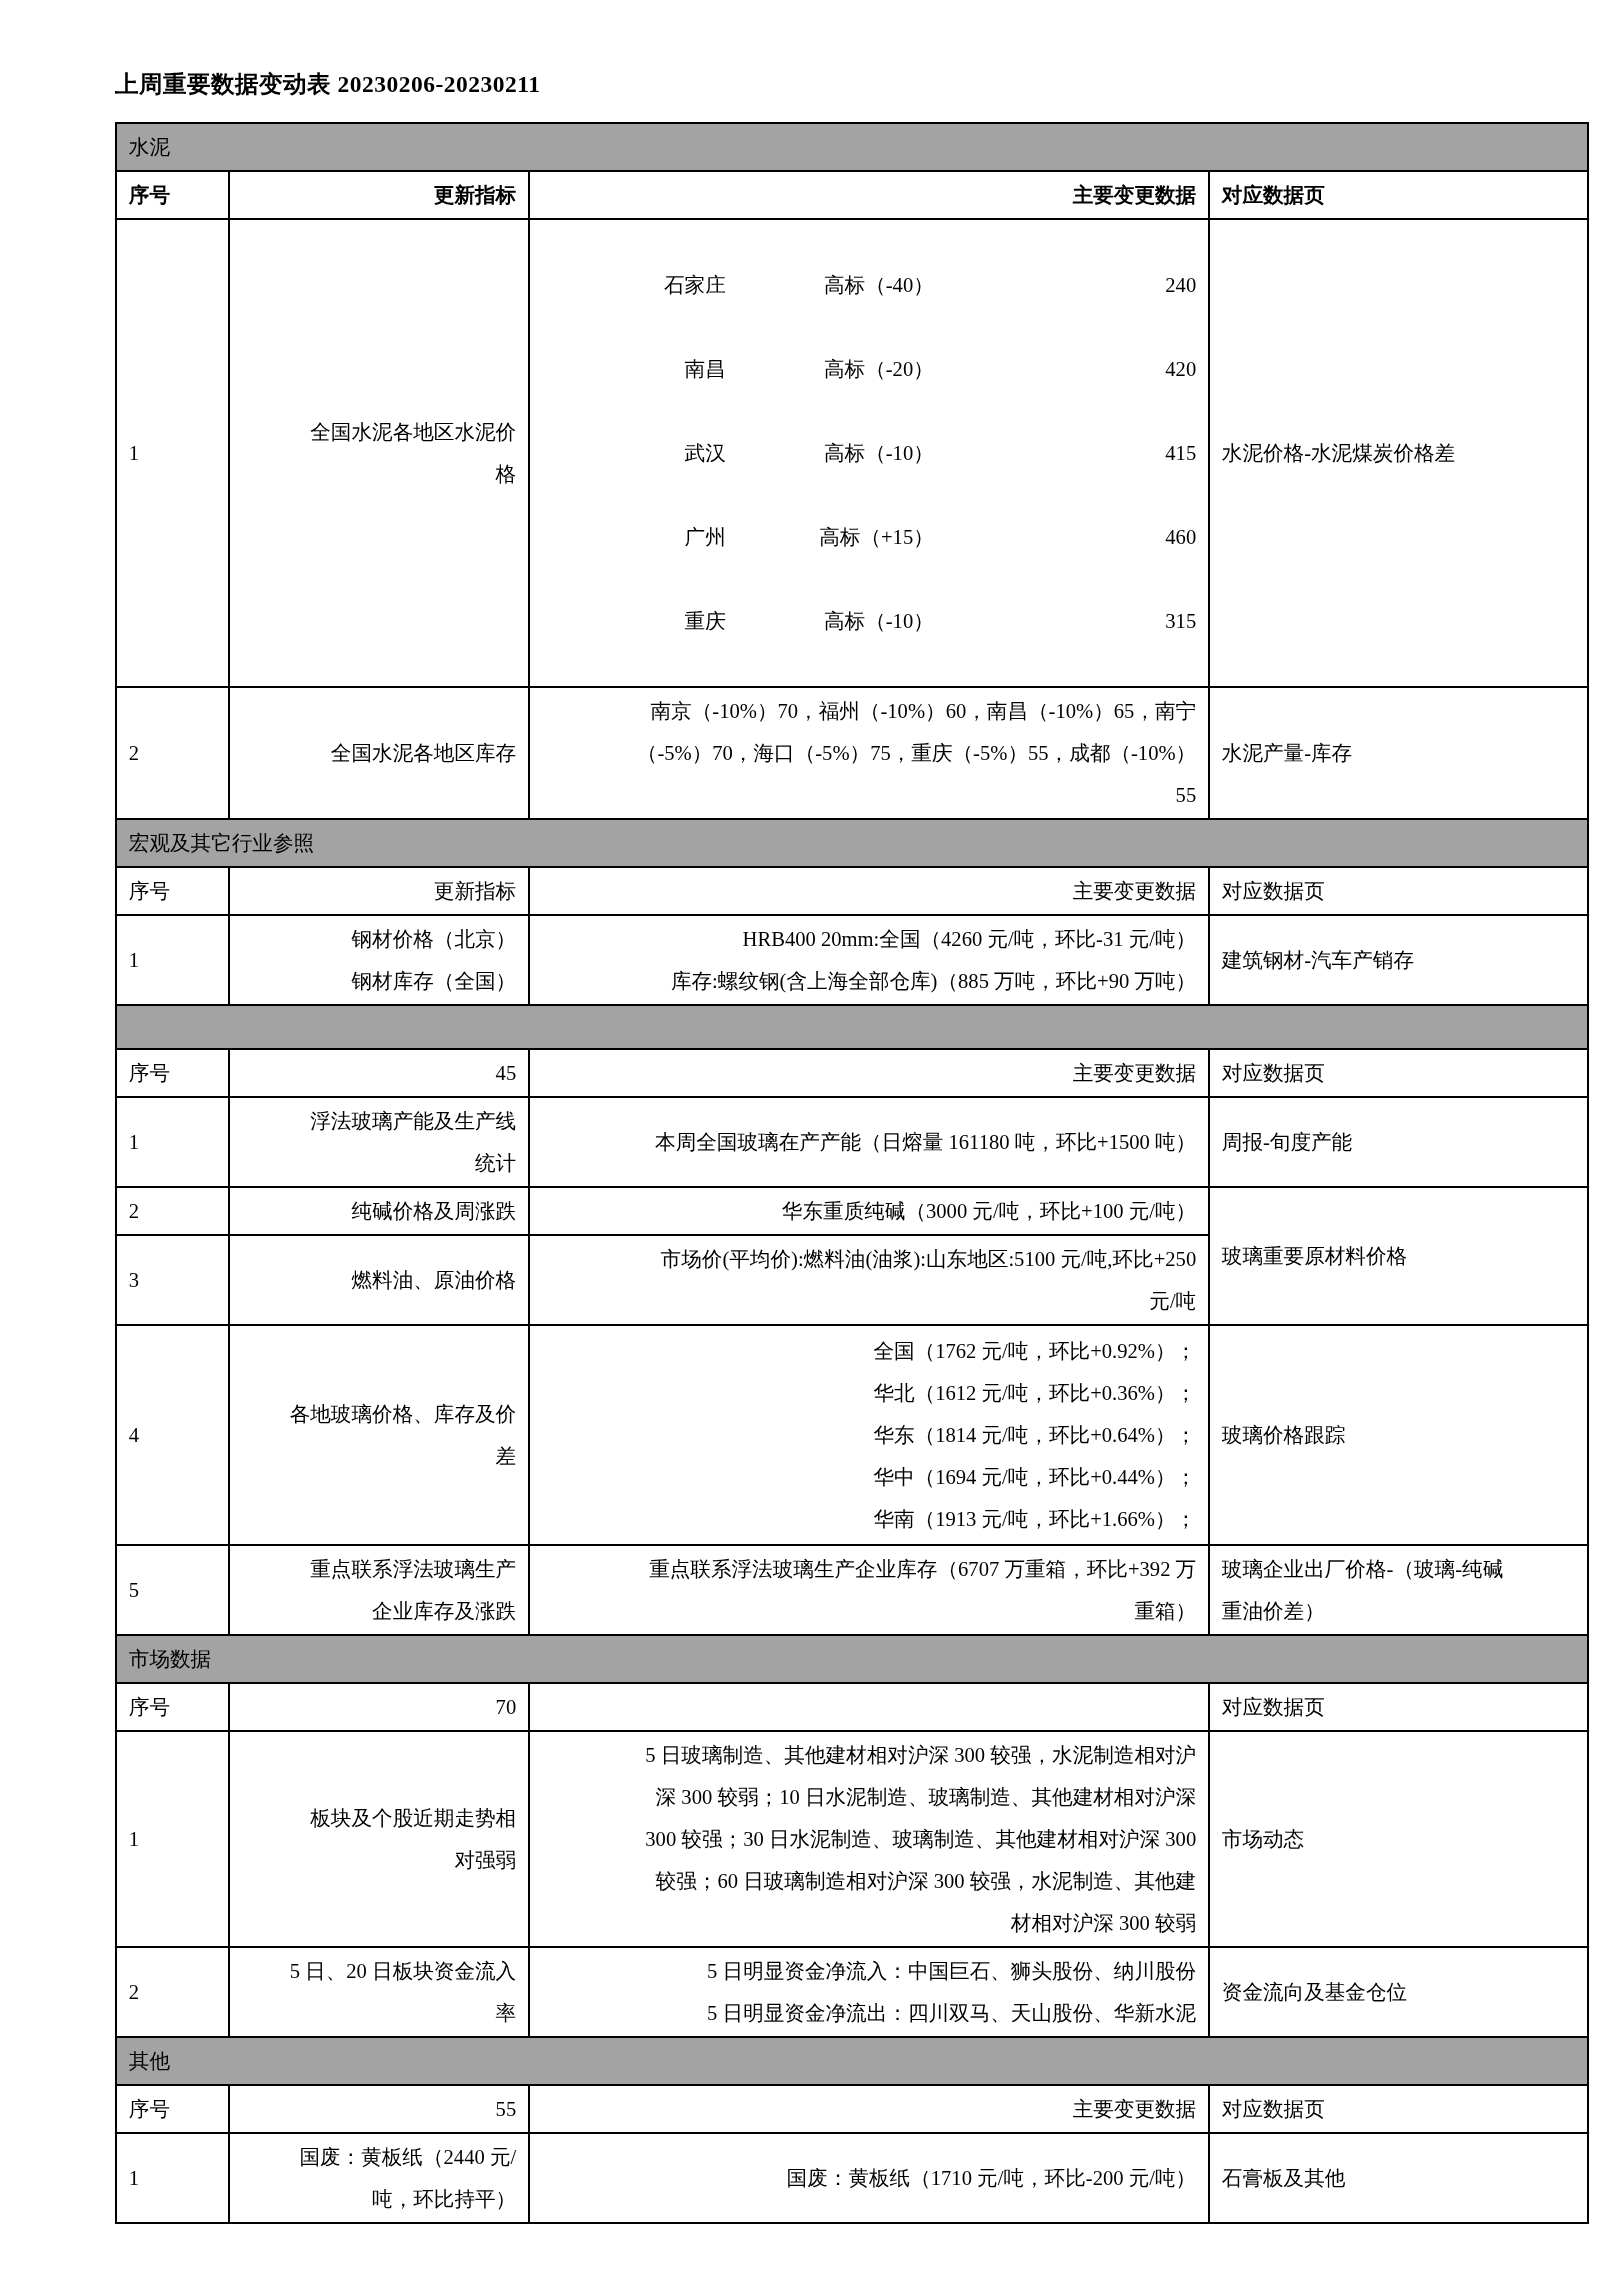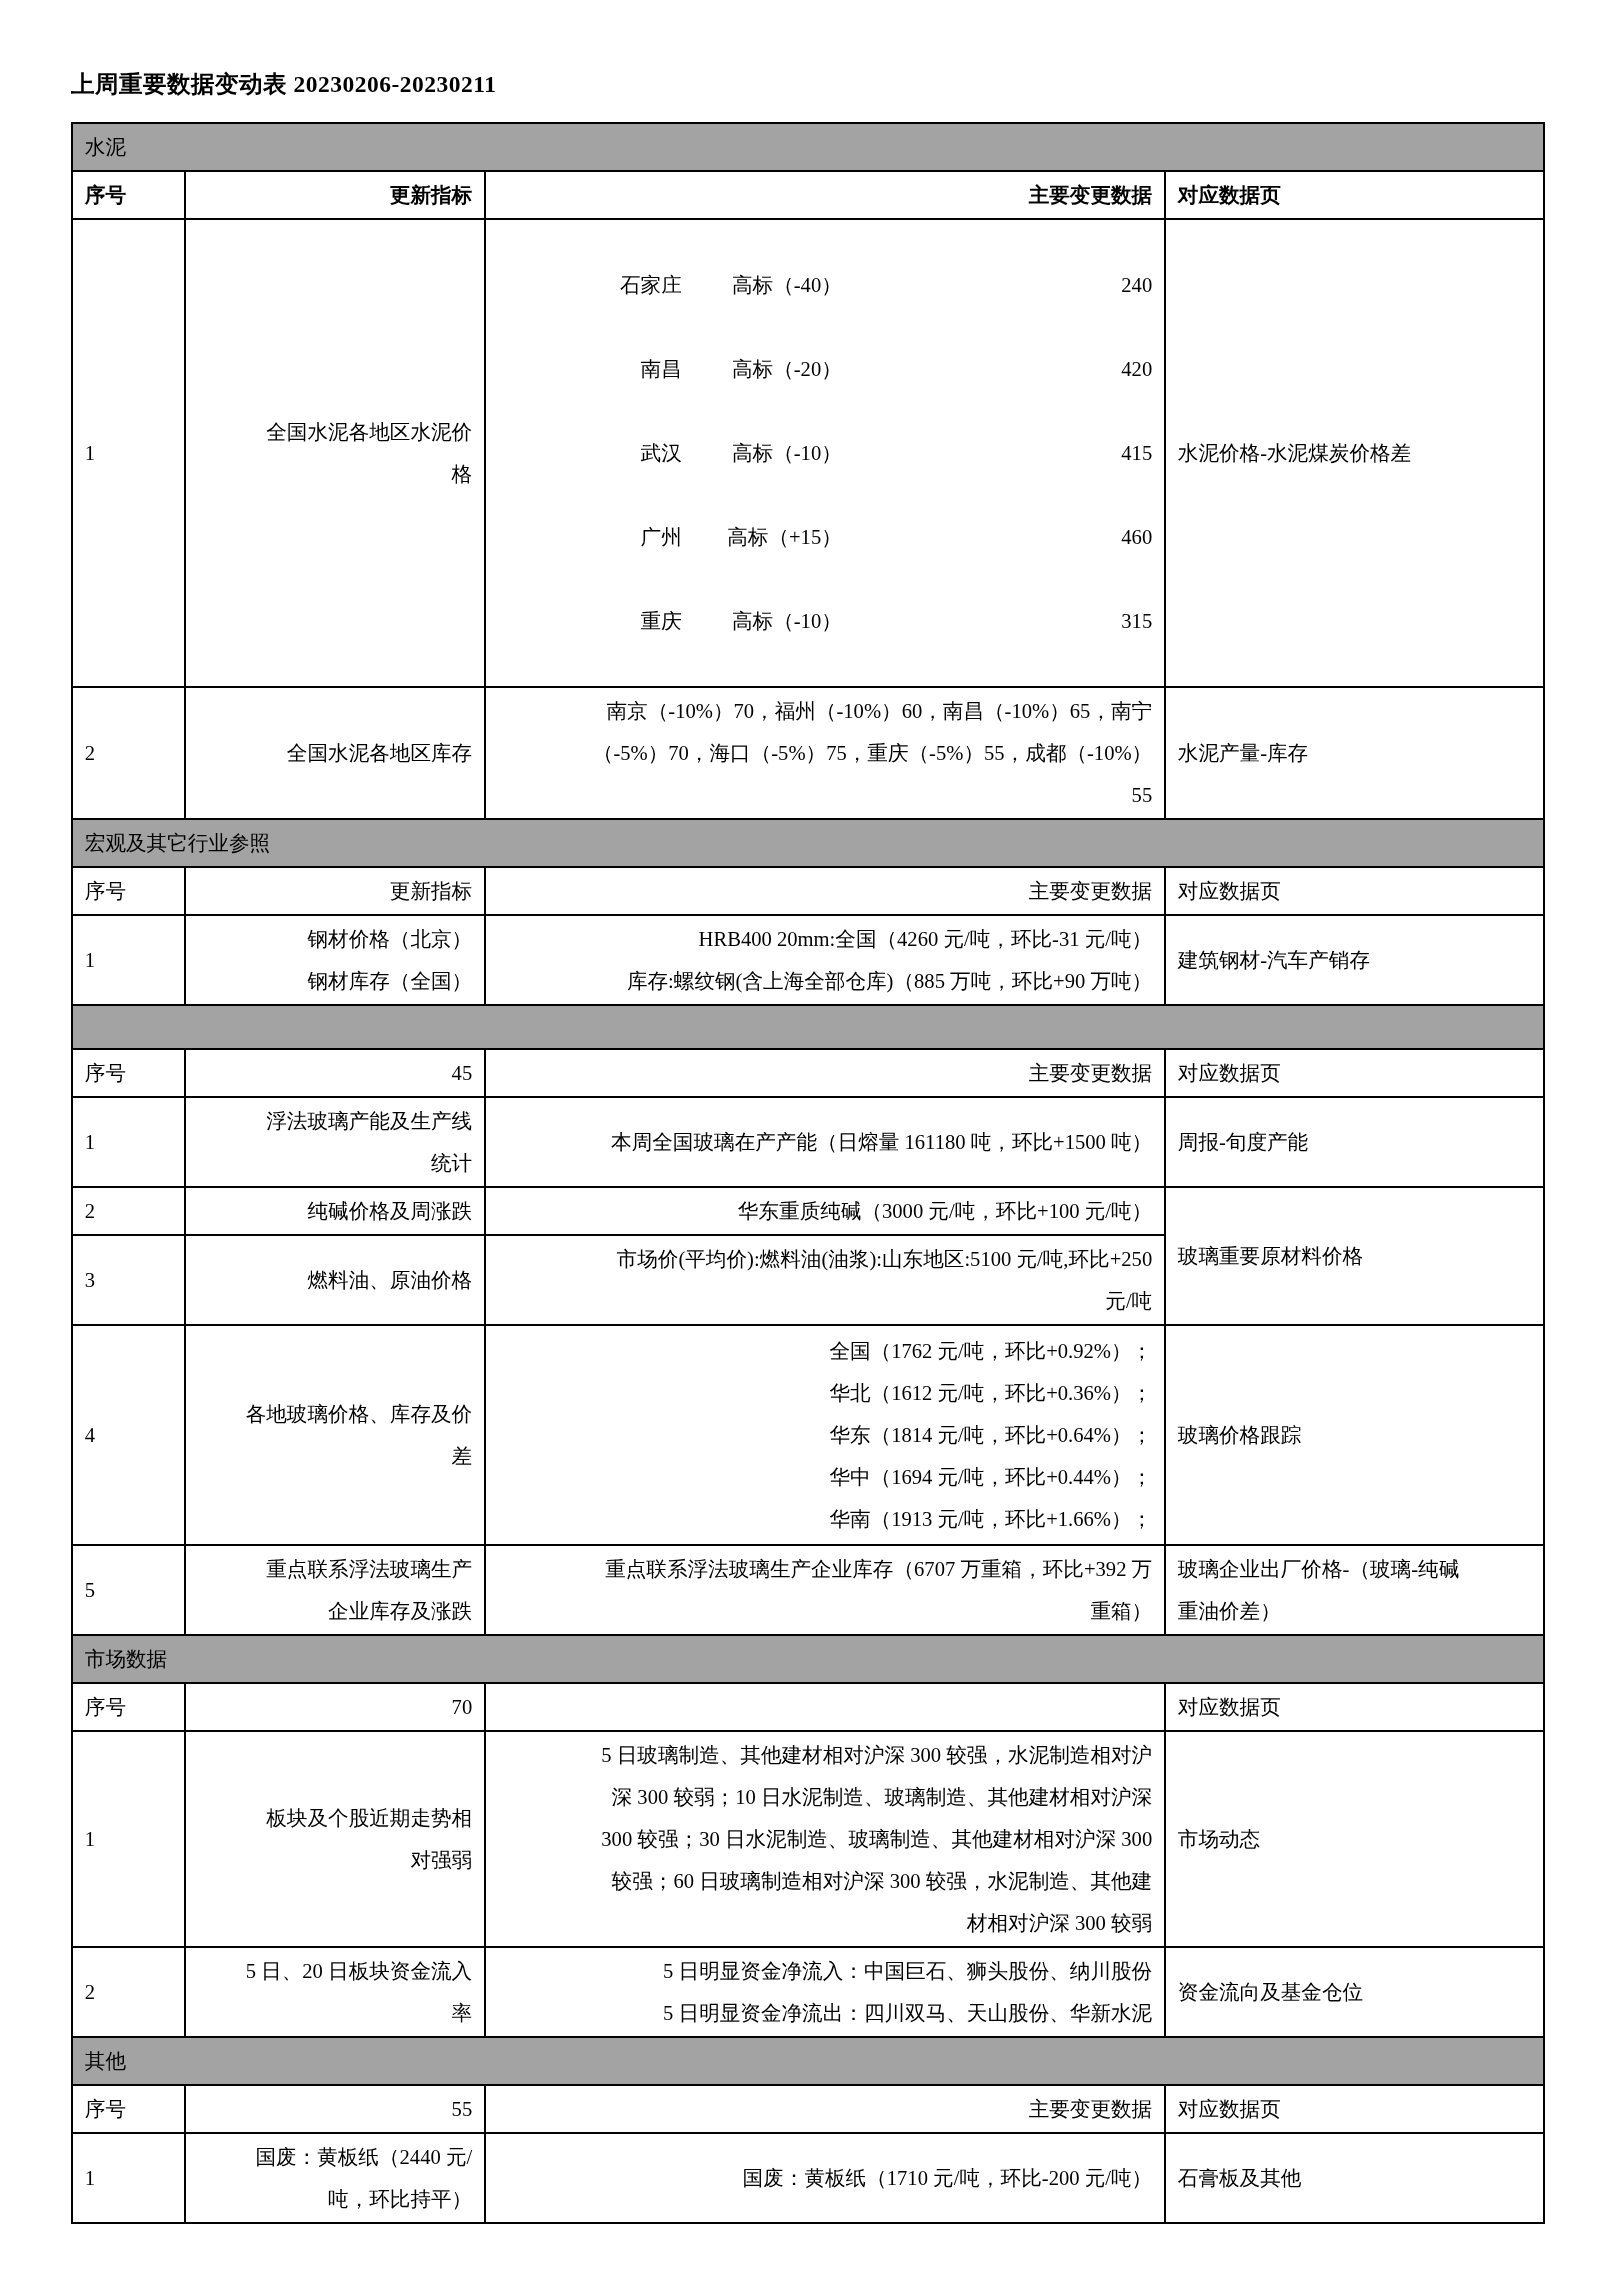--- a/index.html
+++ b/index.html
@@ -4,21 +4,21 @@
 <style>
   html,body { margin:0; padding:0; background:#ffffff; }
   .page {
     position: relative;
     width: 1621px;
     height: 2293px;
     background: #ffffff;
     font-family: "Liberation Serif", "DejaVu Serif", serif;
     color: #000000;
     box-sizing: border-box;
-    padding: 69px 0 0 71px;
+    padding: 69px 0 0 115px;
   }
   .doc-title {
     font-size: 23.5px;
     font-weight: bold;
     line-height: 31px;
     margin-bottom: 21.6px;
     letter-spacing: 0.5px;
   }
   table.doc-table {
     border-collapse: collapse;
@@ -41,21 +41,21 @@
   
   tr.bar td {
     background: #a3a3a3;
     border-top-width: 2.9px;
     border-bottom-width: 2.9px;
   }
   
   tr.head td { border-bottom-width: 2.9px; }
   tr.head.first td { font-weight: bold; }
   
-  .pline { display: flex; height: 42px; line-height: 42px; }
+  .pline { display: flex; height: 42px; line-height: 42px; gap: 48px; }
   .pline .city { width: 184px; flex: 0 0 auto; }
   .pline .spec { width: 160px; flex: 0 0 auto; }
   .pline .val  { flex: 1 1 auto; }
 </style>
 </head>
 <body>
 
 <div class="page">
 
   <div class="doc-title">上周重要数据变动表 20230206-20230211</div>

